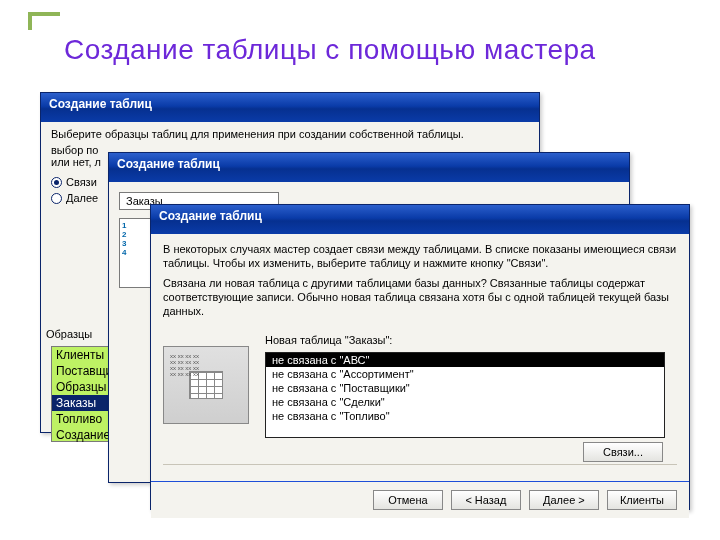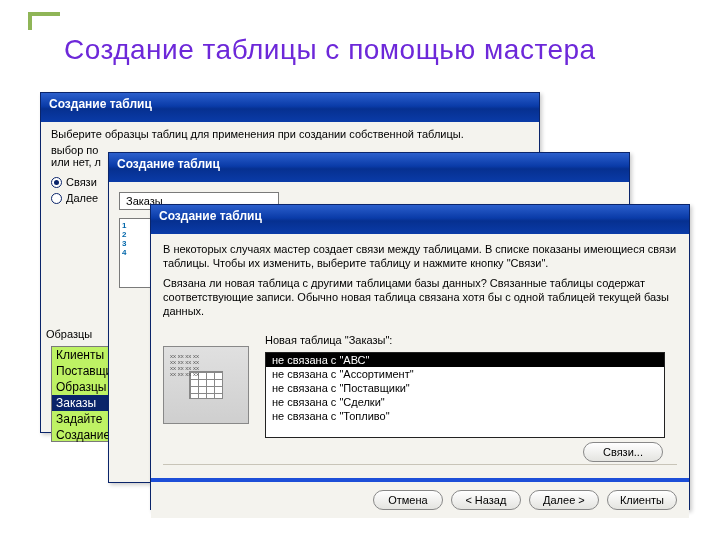--- a/index.html
+++ b/index.html
@@ -124,28 +124,28 @@
   .rel-list {
     position:absolute; left:114px; top:118px;
     width:400px; height:86px;
     border:1px solid #222; background:#fff;
     font-size:11px;
   }
   .rel-list .row { padding:1px 6px; }
   .rel-list .row.sel { background:#000; color:#fff; }
   .btnbar {
     position:absolute; left:0; right:0; bottom:0;
-    border-top:4px solid #1d4ed8;
+    border-top:1px solid #1d4ed8;
     padding:8px 12px; text-align:right;
     display:flex; justify-content:flex-end; gap:8px;
   }
   .btn {
     border:1px solid #888; background:linear-gradient(#fff,#e4e4e0);
     font-size:11px; padding:3px 12px; min-width:70px;
-    border-radius:10px; cursor:default; text-align:center;
+    border-radius:0; cursor:default; text-align:center;
   }
   .btn-links {
     position:absolute; right:26px; top:208px;
     min-width:80px;
   }
   .rule {
     position:absolute; left:12px; right:12px; top:230px;
     border-top:1px solid #c8c4b8;
   }
 </style>
@@ -172,21 +172,21 @@
       <div class="radio-row">
         <span class="radio-dot"></span>
         <span>Далее</span>
       </div>
       <div class="sect-lbl" style="top:206px;">Образцы</div>
       <div class="listbox">
         <div>Клиенты</div>
         <div>Поставщи</div>
         <div>Образцы</div>
         <div class="sel">Заказы</div>
-        <div>Задайте</div>
+        <div>Топливо</div>
         <div>Создание</div>
       </div>
     </div>
   </div>
 
   <div class="dlg dlg2">
     <div class="titlebar">Создание таблиц</div>
     <div class="dlg-body body" style="height:300px;">
       <div class="inputish">Заказы</div>
       <div class="mini">

